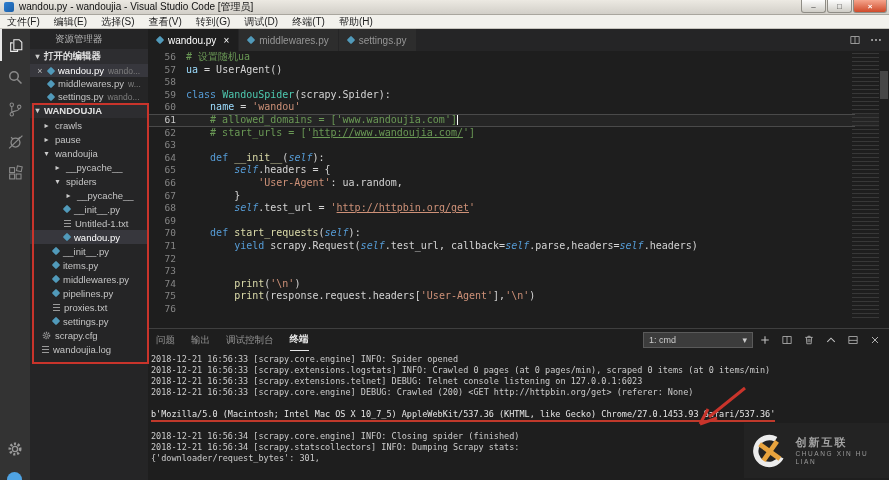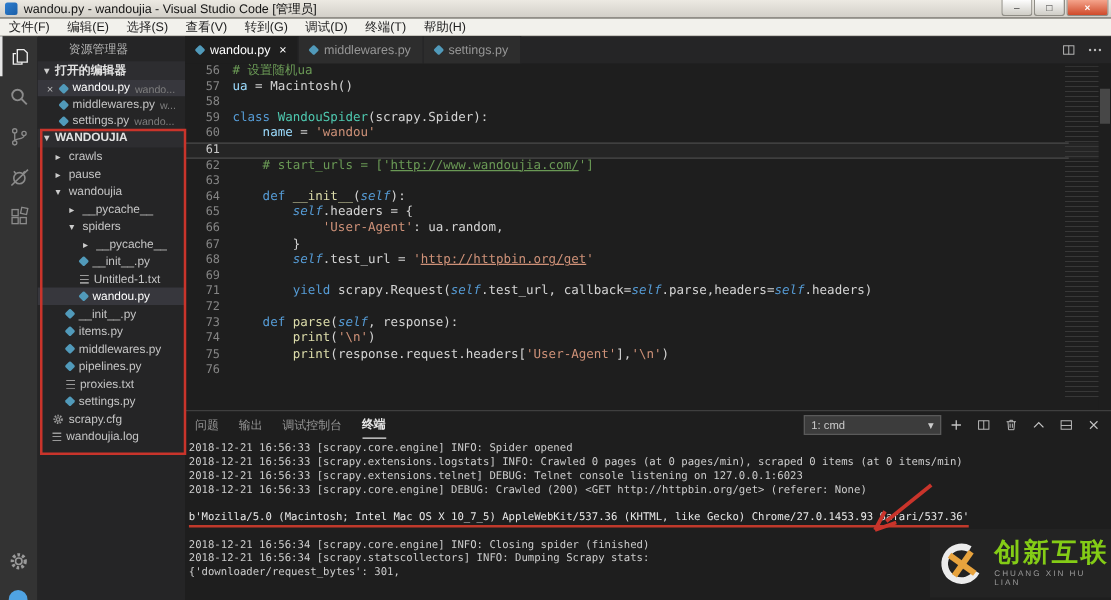--- a/index.html
+++ b/index.html
@@ -76,21 +76,21 @@
   #panel-actions{position:absolute;right:8px;top:0;height:22px;display:flex;align-items:center;gap:10px;color:#c2c2c2;}
   #terminal{position:absolute;left:3px;top:25px;width:730px;height:126px;font-family:"DejaVu Sans Mono",monospace;
     font-size:8.5px;color:#cccccc;white-space:pre;overflow:hidden;}
   .term-line{height:11px;line-height:11px;}
   .term-line .ua{display:inline-block;color:#e6e6e6;border-bottom:2px solid #c0392b;padding-bottom:0px;}
   #annot-arrow{position:absolute;left:693px;top:385px;z-index:10;pointer-events:none;}
   
   #watermark{position:absolute;left:744px;top:423px;width:145px;height:55px;background:#232323;
     display:flex;align-items:center;gap:5px;padding-left:6px;box-sizing:border-box;z-index:5;}
   #wm-text{display:flex;flex-direction:column;line-height:1.1;}
-  #wm-cn{font-size:21px;font-weight:bold;color:#84cc16;letter-spacing:2px;}
+  #wm-cn{font-size:11px;font-weight:bold;color:#a3a3a3;letter-spacing:2px;}
   #wm-en{font-size:6.5px;color:#9a9a9a;letter-spacing:1.6px;margin-top:2px;}
 </style>
 </head>
 <body>
 
 <div id="app">
 
   <div id="titlebar">
     <span class="win-icon"></span>
     <span>wandou.py - wandoujia - Visual Studio Code [管理员]</span>
@@ -293,36 +293,37 @@
             <circle cx="8" cy="8" r="1.1" fill="currentColor"></circle>
             <circle cx="12.5" cy="8" r="1.1" fill="currentColor"></circle>
           </svg>
         </span>
       </div>
   </div>
 
   <div id="editor">
     <div id="code-lines">
         <div class="code-line"><span class="gutter">56</span><span class="code-text"><span class="tk-com"># 设置随机ua</span></span></div>
-        <div class="code-line"><span class="gutter">57</span><span class="code-text"><span class="tk-var">ua</span><span class="tk-fg"> = Macintosh()</span></span></div>
+        <div class="code-line"><span class="gutter">57</span><span class="code-text"><span class="tk-var">ua</span><span class="tk-fg"> = UserAgent()</span></span></div>
         <div class="code-line"><span class="gutter">58</span><span class="code-text"></span></div>
         <div class="code-line"><span class="gutter">59</span><span class="code-text"><span class="tk-kw">class</span><span class="tk-fg"> </span><span class="tk-cls">WandouSpider</span><span class="tk-fg">(scrapy.Spider):</span></span></div>
         <div class="code-line"><span class="gutter">60</span><span class="code-text"><span class="tk-fg">    </span><span class="tk-var">name</span><span class="tk-fg"> = </span><span class="tk-str">'wandou'</span></span></div>
-        <div class="code-line current"><span class="gutter">61</span></div>
+        <div class="code-line current"><span class="gutter">61</span><span class="code-text"><span class="tk-com">    # allowed_domains = ['www.wandoujia.com']</span><span class="cursor"></span></span></div>
         <div class="code-line"><span class="gutter">62</span><span class="code-text"><span class="tk-com">    # start_urls = ['</span><span class="tk-comlink">http://www.wandoujia.com/</span><span class="tk-com">']</span></span></div>
         <div class="code-line"><span class="gutter">63</span><span class="code-text"></span></div>
         <div class="code-line"><span class="gutter">64</span><span class="code-text"><span class="tk-fg">    </span><span class="tk-kw">def</span><span class="tk-fg"> </span><span class="tk-fn">__init__</span><span class="tk-fg">(</span><span class="tk-self">self</span><span class="tk-fg">):</span></span></div>
         <div class="code-line"><span class="gutter">65</span><span class="code-text"><span class="tk-fg">        </span><span class="tk-self">self</span><span class="tk-fg">.headers = {</span></span></div>
         <div class="code-line"><span class="gutter">66</span><span class="code-text"><span class="tk-fg">            </span><span class="tk-str">'User-Agent'</span><span class="tk-fg">: ua.random,</span></span></div>
         <div class="code-line"><span class="gutter">67</span><span class="code-text"><span class="tk-fg">        }</span></span></div>
         <div class="code-line"><span class="gutter">68</span><span class="code-text"><span class="tk-fg">        </span><span class="tk-self">self</span><span class="tk-fg">.test_url = </span><span class="tk-str">'</span><span class="tk-strlink">http://httpbin.org/get</span><span class="tk-str">'</span></span></div>
         <div class="code-line"><span class="gutter">69</span><span class="code-text"></span></div>
+        <div class="code-line"><span class="gutter">70</span><span class="code-text"><span class="tk-fg">    </span><span class="tk-kw">def</span><span class="tk-fg"> </span><span class="tk-fn">start_requests</span><span class="tk-fg">(</span><span class="tk-self">self</span><span class="tk-fg">):</span></span></div>
         <div class="code-line"><span class="gutter">71</span><span class="code-text"><span class="tk-fg">        </span><span class="tk-kw">yield</span><span class="tk-fg"> scrapy.Request(</span><span class="tk-self">self</span><span class="tk-fg">.test_url, callback=</span><span class="tk-self">self</span><span class="tk-fg">.parse,headers=</span><span class="tk-self">self</span><span class="tk-fg">.headers)</span></span></div>
         <div class="code-line"><span class="gutter">72</span><span class="code-text"></span></div>
-        <div class="code-line"><span class="gutter">73</span><span class="code-text"><span class="tk-fg">    </span><span class="tk-kw">def</span><span class="tk-fg"> </span><span class="tk-fn">parse</span><span class="tk-fg">(</span><span class="tk-self">self</span><span class="tk-fg">, response):</span></span></div>
+        <div class="code-line"><span class="gutter">73</span></div>
         <div class="code-line"><span class="gutter">74</span><span class="code-text"><span class="tk-fg">        </span><span class="tk-fn">print</span><span class="tk-fg">(</span><span class="tk-str">'\n'</span><span class="tk-fg">)</span></span></div>
         <div class="code-line"><span class="gutter">75</span><span class="code-text"><span class="tk-fg">        </span><span class="tk-fn">print</span><span class="tk-fg">(response.request.headers[</span><span class="tk-str">'User-Agent'</span><span class="tk-fg">],</span><span class="tk-str">'\n'</span><span class="tk-fg">)</span></span></div>
         <div class="code-line"><span class="gutter">76</span><span class="code-text"></span></div>
       </div>
     <div id="minimap"></div>
     <div id="ed-scrollbar">
         <div id="ed-thumb"></div>
       </div>
   </div>
 

